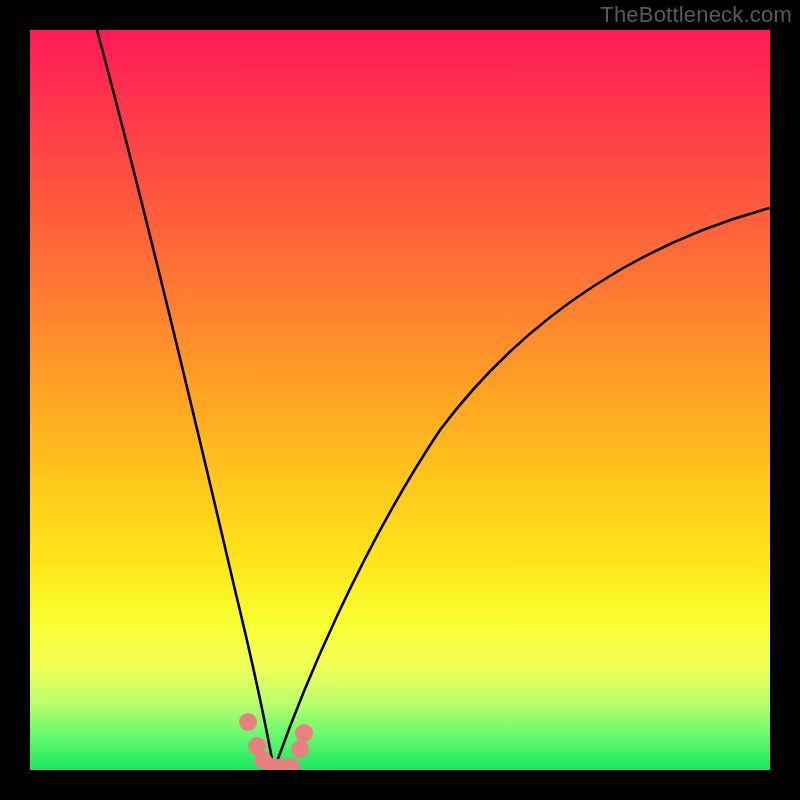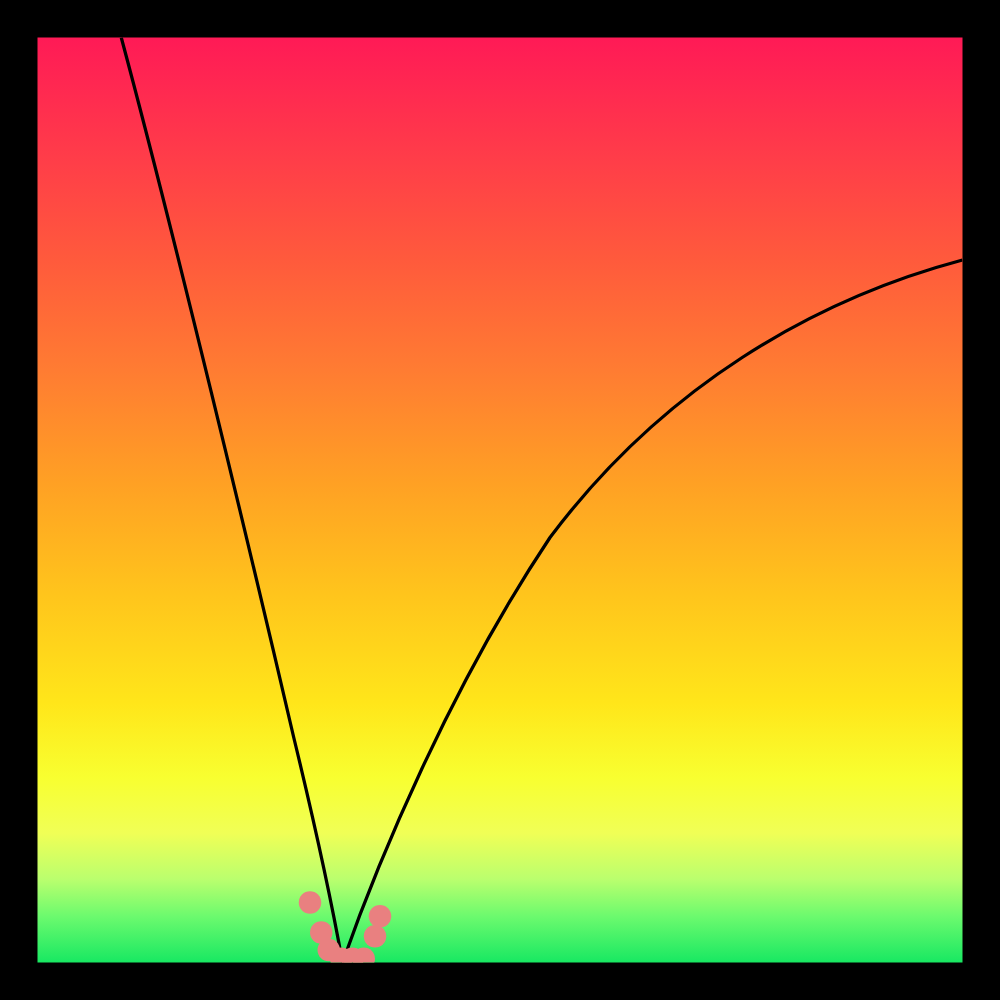--- a/index.html
+++ b/index.html
@@ -56,20 +56,21 @@
     font-size: 22px;
     font-weight: 400;
     letter-spacing: 0.2px;
     user-select: none;
   }
 </style>
 </head>
 <body>
 
 <div class="frame">
+  <div class="watermark">TheBottleneck.com</div>
 
   <div class="plot">
     <svg viewBox="0 0 740 740" preserveAspectRatio="none">
 
       <path d="M 67 0
                C 110 160, 170 410, 205 560
                C 222 630, 235 690, 244 740" fill="none" stroke="#000" stroke-width="2.6"></path>
 
       <path d="M 244 740
                C 272 660, 330 520, 410 400

